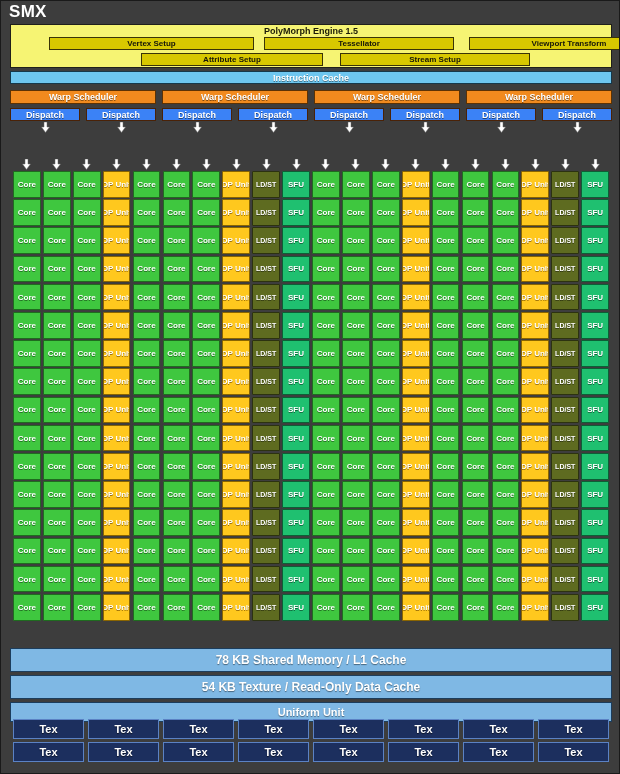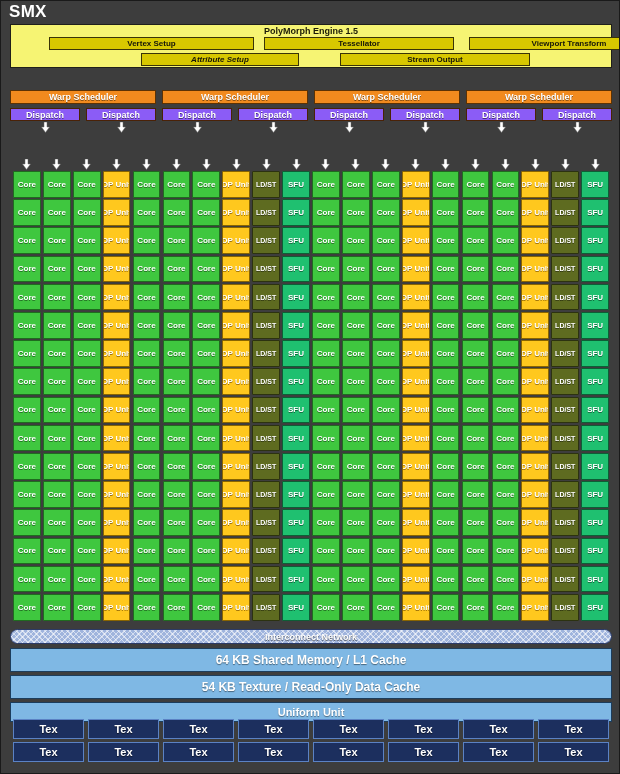--- a/index.html
+++ b/index.html
@@ -99,21 +99,21 @@
     border: 1px solid #5b3205;
     font-size: 9px;
     color: #ffffff;
     text-shadow: 0 1px 0 rgba(0,0,0,.5);
   }
 
   
   .dispatch {
     top: 107px;
     height: 13px;
-    background: #8b5cf6;
+    background: #3b82f6;
     border: 1px solid #4a2207;
     font-size: 9px;
     color: #ffffff;
     text-shadow: 0 1px 0 rgba(0,0,0,.5);
   }
 
   
   .arrow {
     position: absolute;
     width: 9px;
@@ -214,25 +214,26 @@
   <div class="smx-title">SMX</div>
 
   <div class="polymorph">
     <div class="polymorph-title">PolyMorph Engine 1.5</div>
     <div id="pm-row1">
         <div class="pm-cell" style="left: 38px; top: 12px; width: 205px;">Vertex Setup</div>
         <div class="pm-cell" style="left: 253px; top: 12px; width: 190px;">Tessellator</div>
         <div class="pm-cell" style="left: 458px; top: 12px; width: 200px;">Viewport Transform</div>
       </div>
     <div id="pm-row2">
-        <div class="pm-cell" style="left: 130px; top: 28px; width: 158px; font-style: italic;">Attribute Setup</div>
-        <div class="pm-cell" style="left: 329px; top: 28px; width: 190px;">Stream Output</div>
+        <div class="pm-cell" style="left: 130px; top: 28px; width: 182px;">Attribute Setup</div>
+        <div class="pm-cell" style="left: 329px; top: 28px; width: 190px;">Stream Setup</div>
       </div>
   </div>
 
+  <div class="blk icache">Instruction Cache</div>
 
   <div id="sched-layer">
       <div class="blk warp" style="left: 9px; width: 146px;">Warp Scheduler</div>
       <div class="blk dispatch" style="left: 9px; width: 70px;">Dispatch</div>
       <div class="arrow" style="left: 39.5px; top: 121px;">
         <svg width="9" height="11" viewBox="0 0 9 11">
           <path d="M3 0 H6 V5 H8.5 L4.5 10.5 L0.5 5 H3 Z" fill="#ffffff" stroke="#6b6b6b" stroke-width="0.5"></path>
         </svg>
       </div>
       <div class="blk dispatch" style="left: 85px; width: 70px;">Dispatch</div>
@@ -702,24 +703,23 @@
       <div class="cell core" style="left: 370.92px; top: 593px; width: 27.71px; height: 26.5px;">Core</div>
       <div class="cell dp" style="left: 400.83px; top: 593px; width: 27.71px; height: 26.5px;">DP Unit</div>
       <div class="cell core" style="left: 430.74px; top: 593px; width: 27.71px; height: 26.5px;">Core</div>
       <div class="cell core" style="left: 460.65px; top: 593px; width: 27.71px; height: 26.5px;">Core</div>
       <div class="cell core" style="left: 490.56px; top: 593px; width: 27.71px; height: 26.5px;">Core</div>
       <div class="cell dp" style="left: 520.47px; top: 593px; width: 27.71px; height: 26.5px;">DP Unit</div>
       <div class="cell ldst" style="left: 550.38px; top: 593px; width: 27.71px; height: 26.5px;">LD/ST</div>
       <div class="cell sfu" style="left: 580.29px; top: 593px; width: 27.71px; height: 26.5px;">SFU</div>
     </div>
 
-  <div class="blk interconnect">Interconnect Network</div>
 
   <div id="cache-layer">
-      <div class="blk cachebar big" style="top: 647px;">64 KB Shared Memory / L1 Cache</div>
+      <div class="blk cachebar big" style="top: 647px;">78 KB Shared Memory / L1 Cache</div>
       <div class="blk cachebar big" style="top: 674px;">54 KB Texture / Read-Only Data Cache</div>
       <div class="blk cachebar small" style="top: 701px;">Uniform Unit</div>
     </div>
 
   <div id="tex-layer">
       <div class="blk tex" style="left: 12px; top: 718px; width: 71px;">Tex</div>
       <div class="blk tex" style="left: 87px; top: 718px; width: 71px;">Tex</div>
       <div class="blk tex" style="left: 162px; top: 718px; width: 71px;">Tex</div>
       <div class="blk tex" style="left: 237px; top: 718px; width: 71px;">Tex</div>
       <div class="blk tex" style="left: 312px; top: 718px; width: 71px;">Tex</div>

